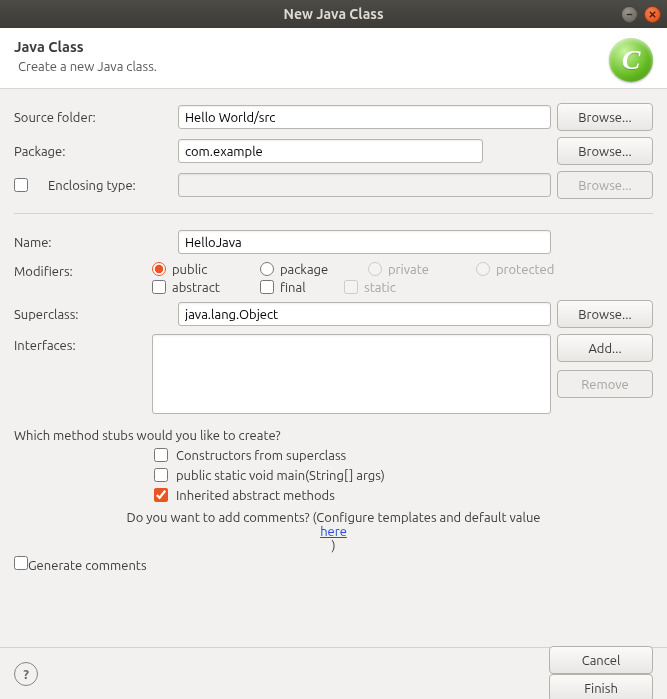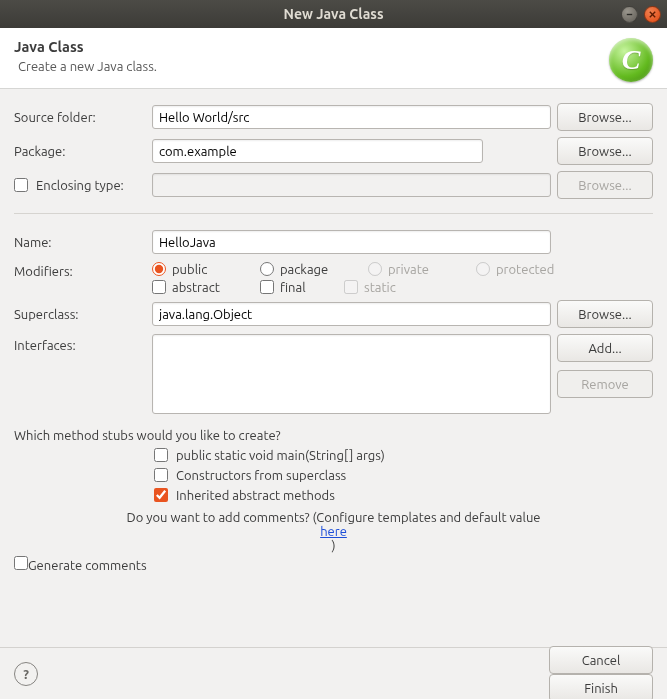--- a/index.html
+++ b/index.html
@@ -53,42 +53,42 @@
       background: radial-gradient(circle at 35% 30%, #c7f59f, #63ba1f 60%, #3f8012);
       display:flex;align-items:center;justify-content:center;
       color:#fff;font-size:28px;font-weight:bold;font-style:italic;
       font-family: Georgia, serif;
       box-shadow: inset 0 2px 4px rgba(255,255,255,0.6), 0 1px 2px rgba(0,0,0,0.3);
       text-shadow: 0 1px 1px rgba(0,0,0,0.2);
     }
     .content { padding: 14px 14px 0 14px; }
     .form-row { display:flex; align-items:center; margin-bottom:6px; min-height:28px; gap:6px;}
     .lbl { width:132px; flex-shrink:0; color:#3c3c3c;}
-    .fld { flex:1; }
+    .fld { flex:1;margin-left:26px; }
     input[type="text"], textarea {
       width: 100%;
       padding: 4px 6px;
       border: 1px solid #b8b5b1;
       border-radius: 3px;
       background:#fff;
       font-family:inherit;font-size:13px;
       box-shadow: inset 0 1px 2px rgba(0,0,0,0.07);
     }
     input[type="text"]:disabled, textarea:disabled { background:#f2f1f0; color:#a0a0a0;}
     .btn {
       min-width: 96px; height:28px;
       background: linear-gradient(#fafaf9,#e9e7e4);
       border:1px solid #b5b2ad;
       border-radius:4px;
       font-family:inherit;font-size:13px;color:#3c3c3c;
       cursor:pointer;
     }
     .btn:disabled { color:#a7a5a1; background:#f0efed; cursor:default;}
     .sep { height:1px; background:#d6d4d0; margin: 14px 0;}
-    .check-row { display:flex; align-items:center; gap:8px;}
+    .check-row { display:flex; align-items:center; gap:20px;}
     .chk, .rdo { width:14px;height:14px; cursor:pointer;}
     .mods-grid { display:flex; flex-wrap:wrap; gap:0 24px; flex:1;}
     .mods-grid label {display:flex;align-items:center;gap:6px; min-width:84px;}
     .disabled-label { color:#a7a5a1; }
     .stubs-block { margin-top:14px;}
     .stubs-block .stub-check {margin-left:140px; display:flex;align-items:center;gap:8px; margin-bottom:6px;}
     .link { color:#1d4ed8; text-decoration:underline; cursor:pointer;}
     .footer {
       position:absolute; bottom:0; left:0; right:0;
       height:52px; border-top:1px solid #d4d2cf;
@@ -219,25 +219,25 @@
     <div class="ifaces-btns">
       <button class="btn">Add...</button>
       <button class="btn" disabled="">Remove</button>
     </div>
   </div>
 
   <div class="stubs-block">
     <div style="margin-bottom:6px;">Which method stubs would you like to create?</div>
     <div class="stub-check">
         <input type="checkbox" class="chk" style="">
-        <span>public static void main(String[] args)</span>
+        <span>Constructors from superclass</span>
       </div>
     <div class="stub-check">
         <input type="checkbox" class="chk" style="">
-        <span>Constructors from superclass</span>
+        <span>public static void main(String[] args)</span>
       </div>
     <div class="stub-check">
         <input type="checkbox" class="chk" checked="" style="">
         <span>Inherited abstract methods</span>
       </div>
   </div>
 
   <div class="comments-row">
     <span>Do you want to add comments? (Configure templates and default value </span>
     <span class="link">here</span>

